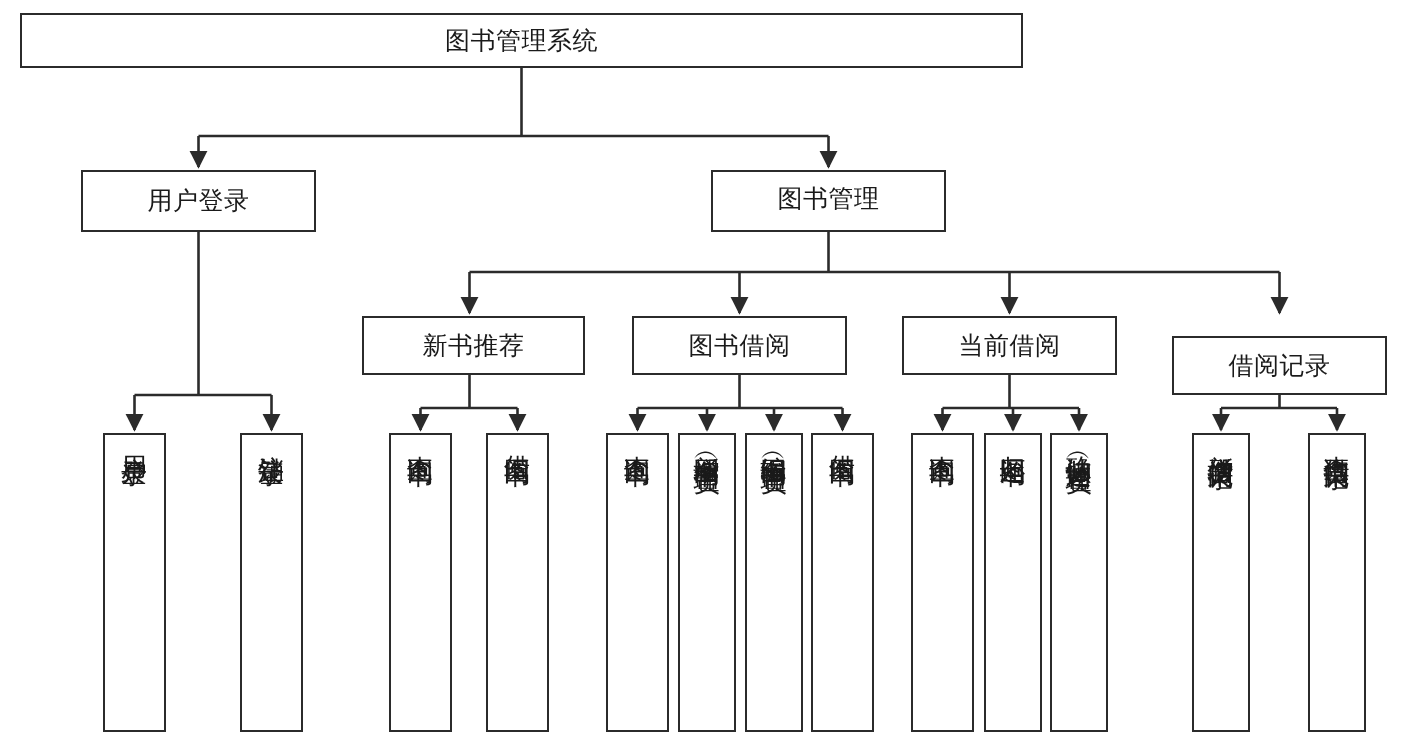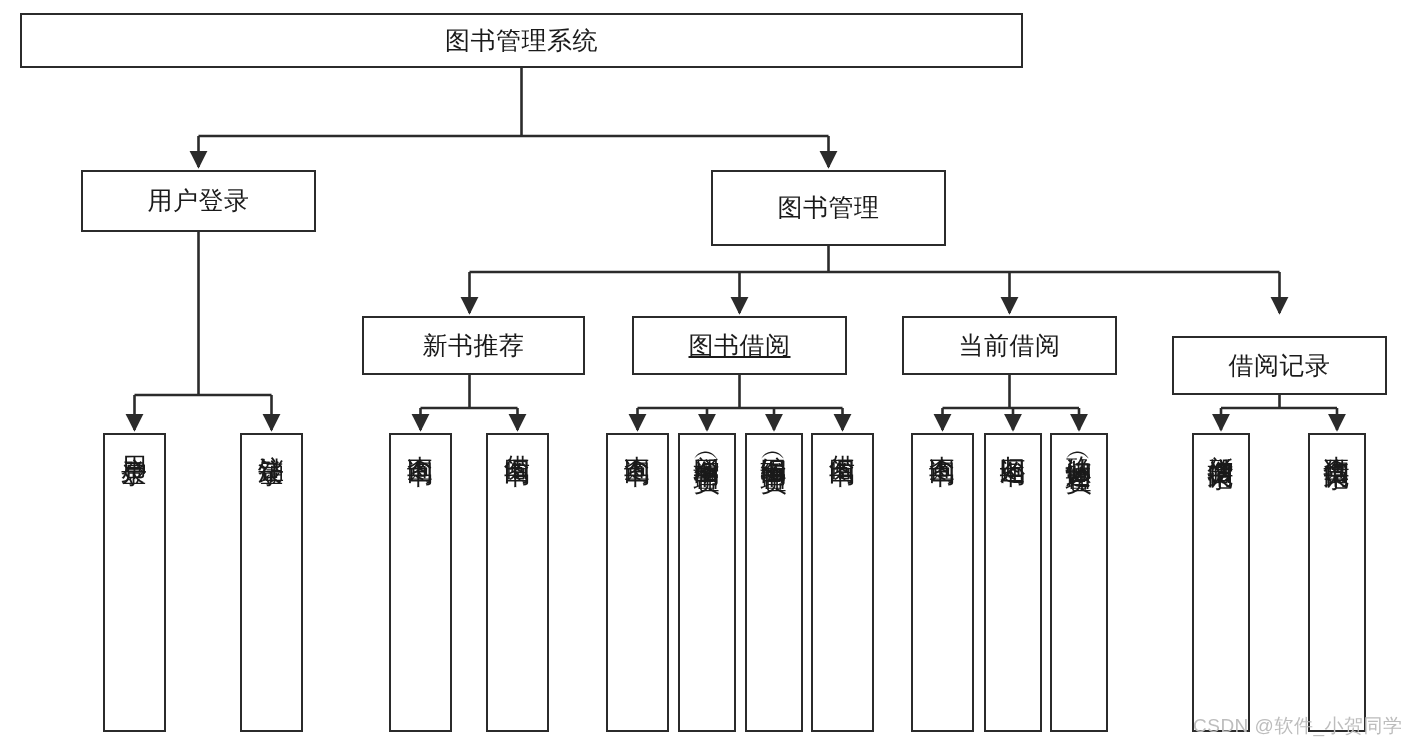--- a/index.html
+++ b/index.html
@@ -115,27 +115,27 @@
       </g>
   </svg>
 
   <div id="node-layer">
       <div class="node horiz" style="left: 20px; top: 13px; width: 1003px; height: 55px;">
         <span class="label">图书管理系统</span>
       </div>
       <div class="node horiz" style="left: 81px; top: 170px; width: 235px; height: 62px;">
         <span class="label">用户登录</span>
       </div>
-      <div class="node horiz" style="left: 711px; top: 170px; width: 235px; height: 76px;">
+      <div class="node horiz" style="left: 711px; top: 170px; width: 235px; height: 62px; font-family: Liberation Mono, monospace;">
         <span class="label">图书管理</span>
       </div>
       <div class="node horiz" style="left: 362px; top: 316px; width: 223px; height: 59px;">
         <span class="label">新书推荐</span>
       </div>
-      <div class="node horiz" style="left: 632px; top: 316px; width: 215px; height: 59px; text-decoration: underline;">
+      <div class="node horiz" style="left: 632px; top: 316px; width: 215px; height: 59px;">
         <span class="label">图书借阅</span>
       </div>
       <div class="node horiz" style="left: 902px; top: 316px; width: 215px; height: 59px; align-items: center;">
         <span class="label">当前借阅</span>
       </div>
       <div class="node horiz" style="left: 1172px; top: 316px; width: 215px; height: 59px; margin-top: 20px;">
         <span class="label">借阅记录</span>
       </div>
       <div class="node vert" style="left: 103px; top: 433px; width: 63px; height: 299px;">
         <span class="label">用户登录</span>
@@ -171,14 +171,13 @@
         <span class="label">确认归还（管理员）</span>
       </div>
       <div class="node vert" style="left: 1192px; top: 433px; width: 58px; height: 299px;">
         <span class="label">新增借阅记录</span>
       </div>
       <div class="node vert" style="left: 1308px; top: 433px; width: 58px; height: 299px;">
         <span class="label">查询借阅记录</span>
       </div>
     </div>
 
-  <div class="watermark" style="left: 1193px; top: 713px;">CSDN @软件_小贺同学</div>
 </div>
 
 </body></html>

